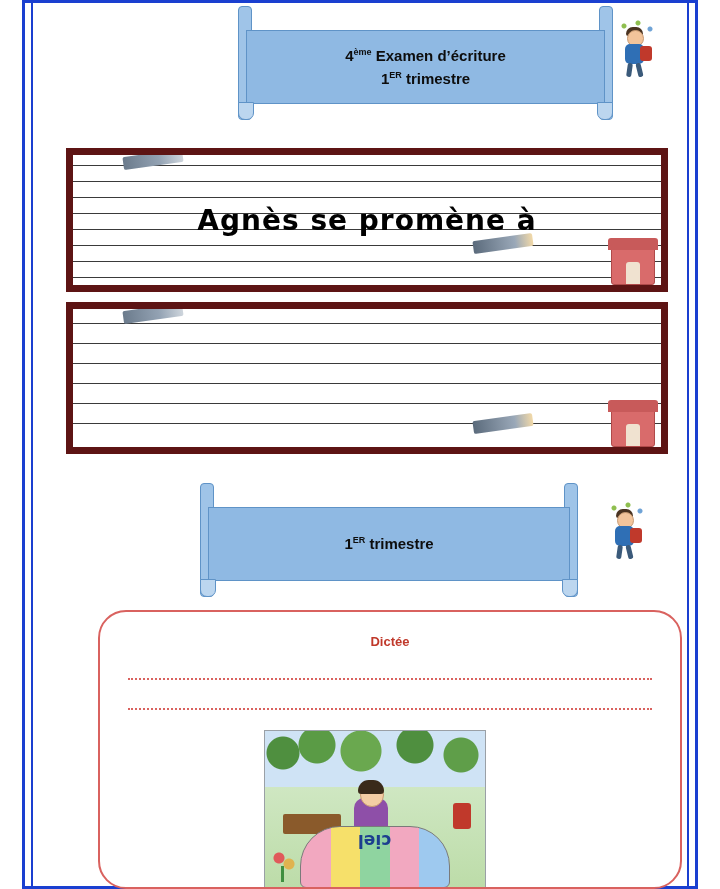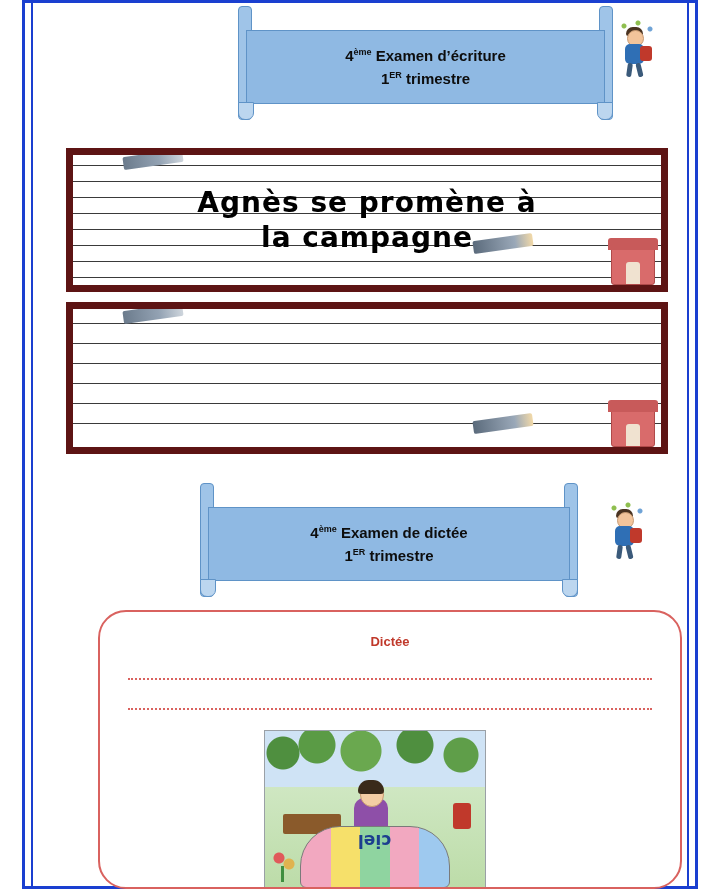--- a/index.html
+++ b/index.html
@@ -415,21 +415,20 @@
       <div class="rule" style="top:74px;"></div>
       <div class="rule" style="top:90px;"></div>
       <div class="rule" style="top:106px;"></div>
       <div class="rule" style="top:122px;"></div>
     </div>
     <div class="pencil" style="left:50px; top:-2px;"></div>
     <div class="pencil tip" style="left:400px; top:82px;"></div>
     <div class="eraser-house" style="right:6px; bottom:0px;"></div>
     <div class="content">
       <div class="hand-line">Agnès se promène à</div>
-      <div class="hand-line">la campagne</div>
     </div>
   </div>
 
   <div class="sheet" style="left:66px; top:302px; width:602px; height:152px;">
     <div class="rules">
       <div class="rule" style="top:14px;"></div>
       <div class="rule" style="top:34px;"></div>
       <div class="rule" style="top:54px;"></div>
       <div class="rule" style="top:74px;"></div>
       <div class="rule" style="top:94px;"></div>
@@ -437,21 +436,20 @@
     </div>
     <div class="pencil" style="left:50px; top:-2px;"></div>
     <div class="pencil tip" style="left:400px; top:108px;"></div>
     <div class="eraser-house" style="right:6px; bottom:0px;"></div>
   </div>
 
   <div class="ribbon" style="left:200px; top:483px; width:378px; height:114px;">
     <div class="tail-left"></div>
     <div class="tail-right"></div>
     <div class="body">
-      <div class="line"><span>4</span><sup>ème</sup><span> Examen de  dictée</span></div>
       <div class="line"><span>1</span><sup>ER</sup><span> trimestre</span></div>
     </div>
     <div class="fold-left"></div>
     <div class="fold-right"></div>
   </div>
 
   <div class="kid" style="left:604px; top:502px;">
     <div class="spark"></div>
     <div class="hair"></div>
     <div class="head"></div>

